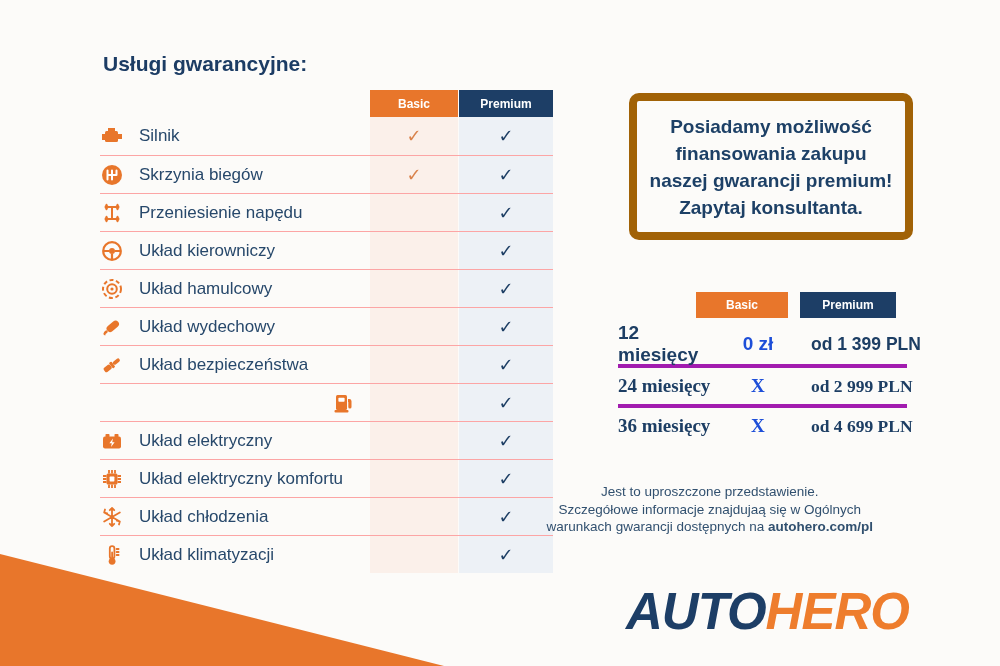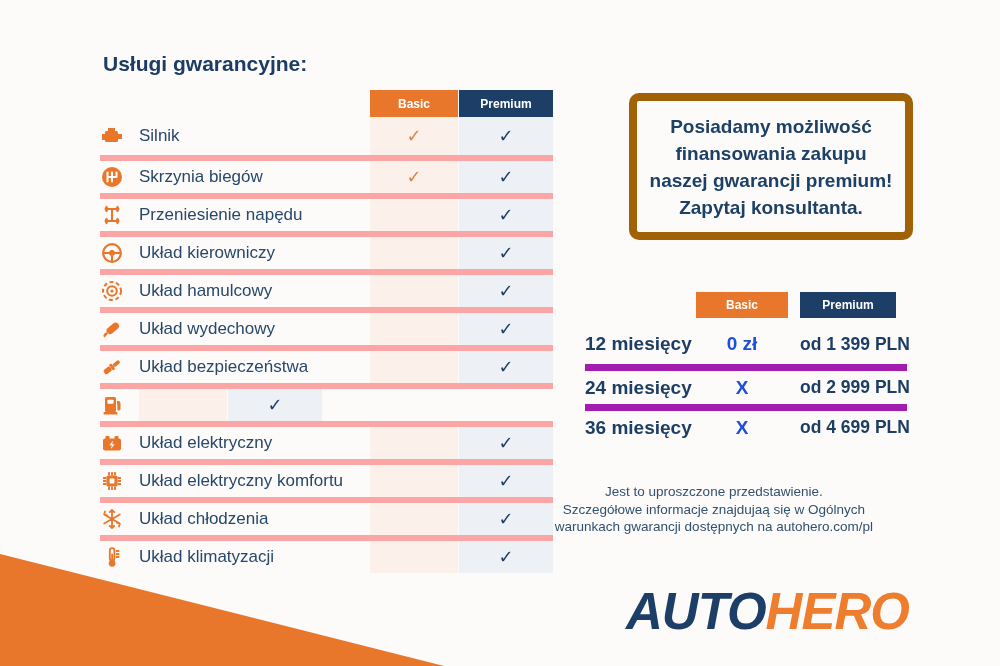--- a/index.html
+++ b/index.html
@@ -10,48 +10,48 @@
          clip-path:polygon(0 0,100% 100%,0 100%);}
   
   .page-title{position:absolute;left:103px;top:52px;font-size:21px;font-weight:bold;color:#1C3C64;}
   .gtable{position:absolute;left:100px;top:90px;width:453px;}
   .gh{display:flex;height:27px;}
   .gh .sp{width:270px;}
   .hcell{display:flex;align-items:center;justify-content:center;color:#fff;font-weight:bold;font-size:12px;}
   .h-basic{width:88px;background:#E8762B;}
   .h-prem{width:95px;background:#1D3E66;border-left:1px solid #FCFBF9;box-sizing:border-box;}
   .row{display:flex;align-items:center;height:38px;}
-  .row + .row{border-top:6px solid #fca5a5;box-sizing:border-box;}
+  .row + .row{border-top:1px solid #fca5a5;box-sizing:border-box;justify-content:flex-end;}
   .ric{width:24px;height:24px;flex:none;margin-right:15px;display:flex;align-items:center;justify-content:center;}
   .rlab{flex:1;font-size:17px;color:#27486B;}
   .cell{height:100%;display:flex;align-items:center;justify-content:center;box-sizing:border-box;}
   .cell.basic{width:88px;background:#FBF0EA;}
   .cell.prem{width:95px;background:#EDF1F6;border-left:1px solid #FCFBF9;}
   .chk{font-size:18px;font-weight:bold;line-height:1;}
   .chk.or{color:#D9834C;}
   .chk.nv{color:#1D3E64;}
   
   .promo{position:absolute;left:608px;top:93px;width:284px;height:147px;border:8px solid #a16207;
          border-radius:10px;box-sizing:border-box;display:flex;flex-direction:column;
          align-items:center;justify-content:center;text-align:center;margin-left:21px;}
   .promo div{font-size:19px;font-weight:bold;color:#1D4066;line-height:27px;}
   .pricing{position:absolute;left:585px;top:292px;width:322px;}
   .ph{display:flex;height:26px;}
   .ph .sp{width:111px;}
   .ph-basic{width:92px;background:#E8762B;}
   .ph-prem{width:96px;background:#1D3E66;margin-left:12px;}
-  .prow{display:flex;align-items:center;height:40px;}
-  .prow + .prow{border-top:7px solid #a21caf;box-sizing:border-box;}
+  .prow{display:flex;align-items:center;height:40px;margin-left:33px;}
+  .prow + .prow{border-top:4px solid #a21caf;box-sizing:border-box;font-family:Liberation Serif, serif;}
   .prows{margin-top:6px;}
   .pper{width:111px;font-size:19px;font-weight:bold;color:#1D3E64;}
   .pbas{width:92px;text-align:center;font-size:19px;font-weight:bold;color:#1d4ed8;}
   .pprem{width:96px;margin-left:12px;text-align:center;font-size:17.5px;font-weight:bold;color:#1D3E64;white-space:nowrap;}
   .disclaimer{position:absolute;right:127px;top:483px;text-align:center;font-size:13.5px;
               color:#31506F;line-height:17.5px;}
-  .disclaimer b{font-weight:normal;}
+  .disclaimer b{font-weight:bold;}
   .logo{position:absolute;left:626px;top:582px;font-size:51px;font-weight:bold;font-style:italic;
         letter-spacing:-1px;white-space:nowrap;}
   .logo .p1{color:#1D3E66;}
   .logo .p2{color:#EE7D2D;}
   svg{display:block;}
 </style>
 </head>
 <body>
 
 <div class="canvas">

